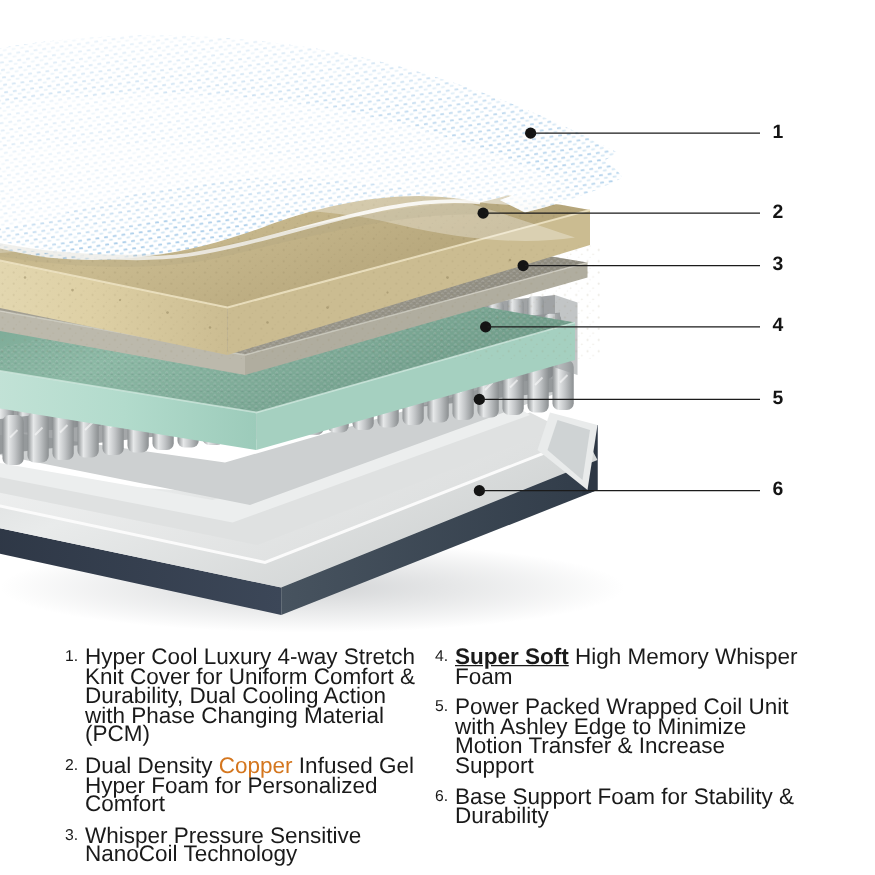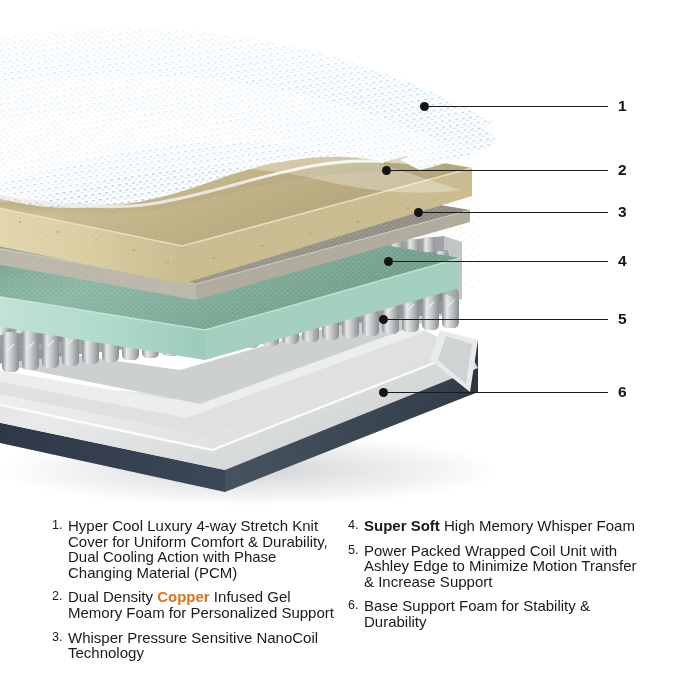--- a/index.html
+++ b/index.html
@@ -82,26 +82,26 @@
   }
   .legend-num {
     flex: 0 0 auto;
     width: 16px;
     font-size: 12.6px;
     line-height: 15.6px;
     color: #1a1a1a;
   }
   .legend-text {
     flex: 1 1 auto;
-    font-size: 15px;
+    font-size: 18px;
     line-height: 15.6px;
     color: #1a1a1a;
   }
-  .legend-text b { font-weight: bold; }
-  .hl-copper { color: #d4761e; font-weight: bold; }
+  .legend-text b { font-weight: bold; text-decoration: underline; }
+  .hl-copper { color: #d4761e; font-weight: normal; }
 </style>
 </head>
 <body>
 
 <div id="stage">
 
   <div id="illustration">
     <svg viewBox="0 0 700 510" xmlns="http://www.w3.org/2000/svg">
       <defs>
 
@@ -513,21 +513,21 @@
   </div>
 
   <div id="legend">
     <div class="legend-col" id="legend-col-left">
         <div class="legend-item">
           <span class="legend-num">1.</span>
           <span class="legend-text"><span>Hyper Cool Luxury 4-way Stretch Knit Cover for Uniform Comfort &amp; Durability, Dual Cooling Action with Phase Changing Material (PCM)</span></span>
         </div>
         <div class="legend-item">
           <span class="legend-num">2.</span>
-          <span class="legend-text"><span>Dual Density </span><span class="hl-copper">Copper</span><span> Infused Gel Memory Foam for Personalized Support</span></span>
+          <span class="legend-text"><span>Dual Density </span><span class="hl-copper">Copper</span><span> Infused Gel Hyper Foam for Personalized Comfort</span></span>
         </div>
         <div class="legend-item">
           <span class="legend-num">3.</span>
           <span class="legend-text"><span>Whisper Pressure Sensitive NanoCoil Technology</span></span>
         </div>
       </div>
     <div class="legend-col" id="legend-col-right">
         <div class="legend-item">
           <span class="legend-num">4.</span>
           <span class="legend-text"><b>Super Soft</b><span> High Memory Whisper Foam</span></span>

